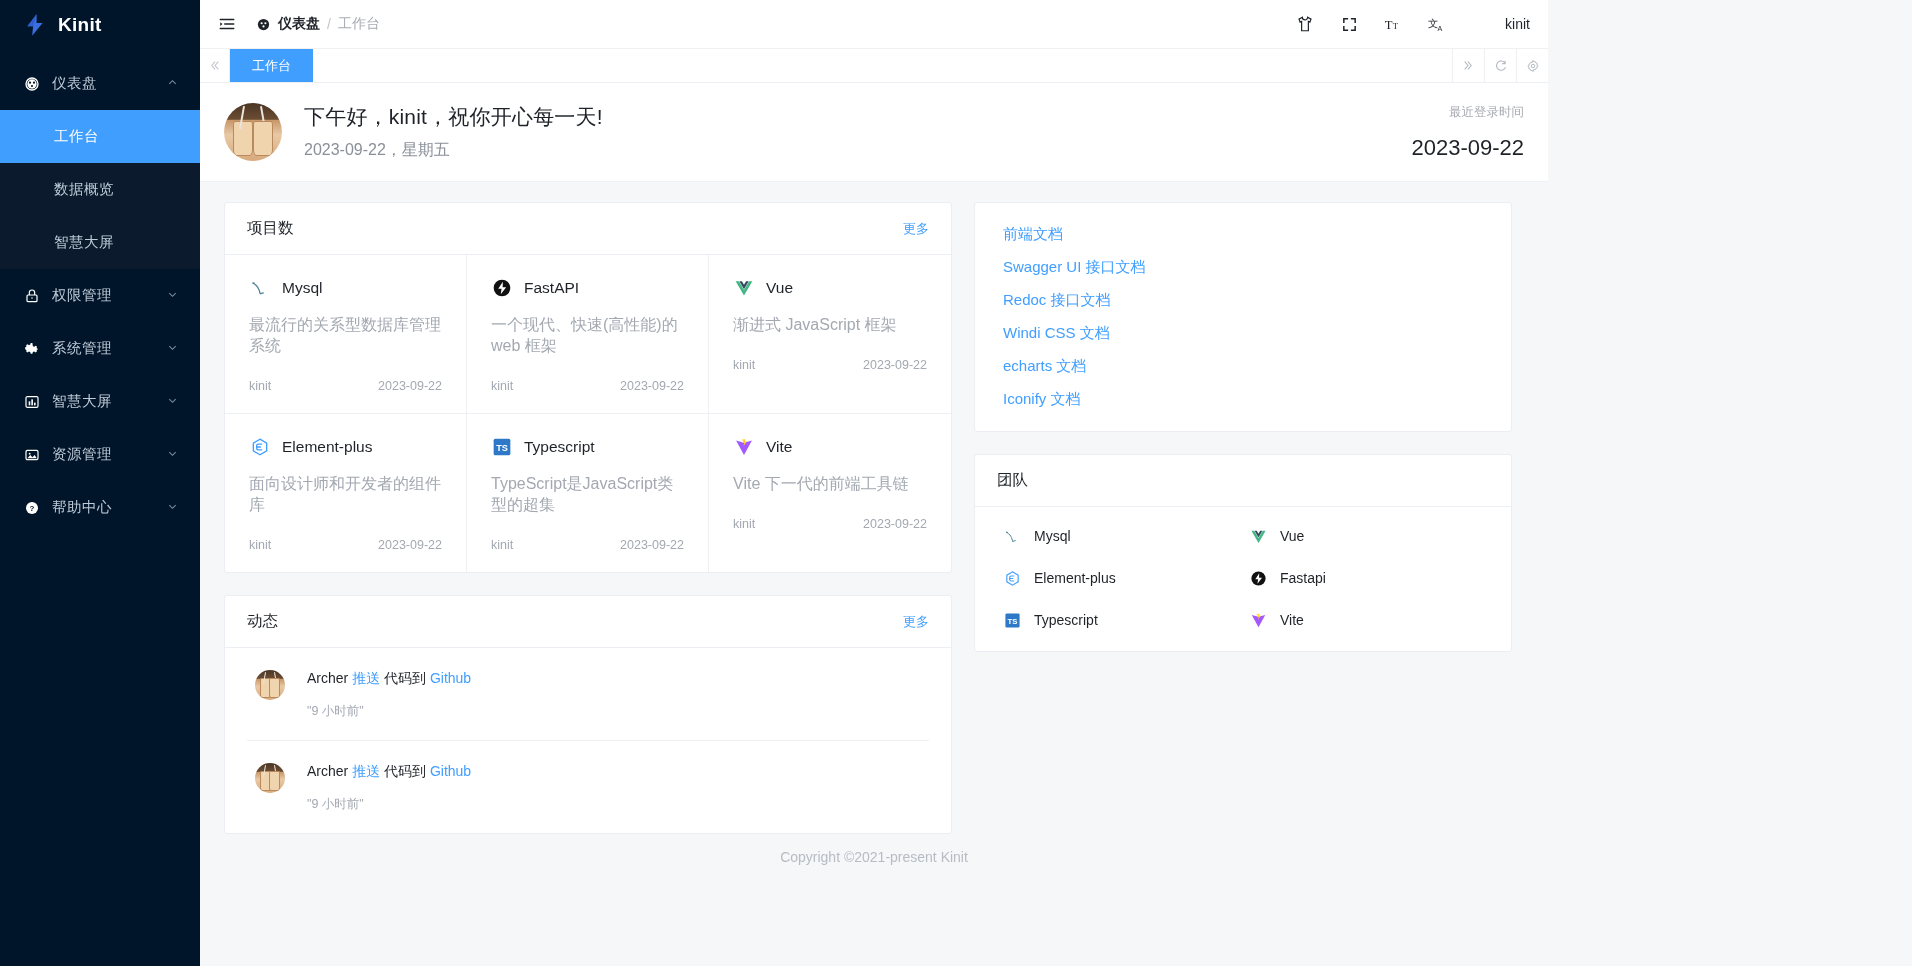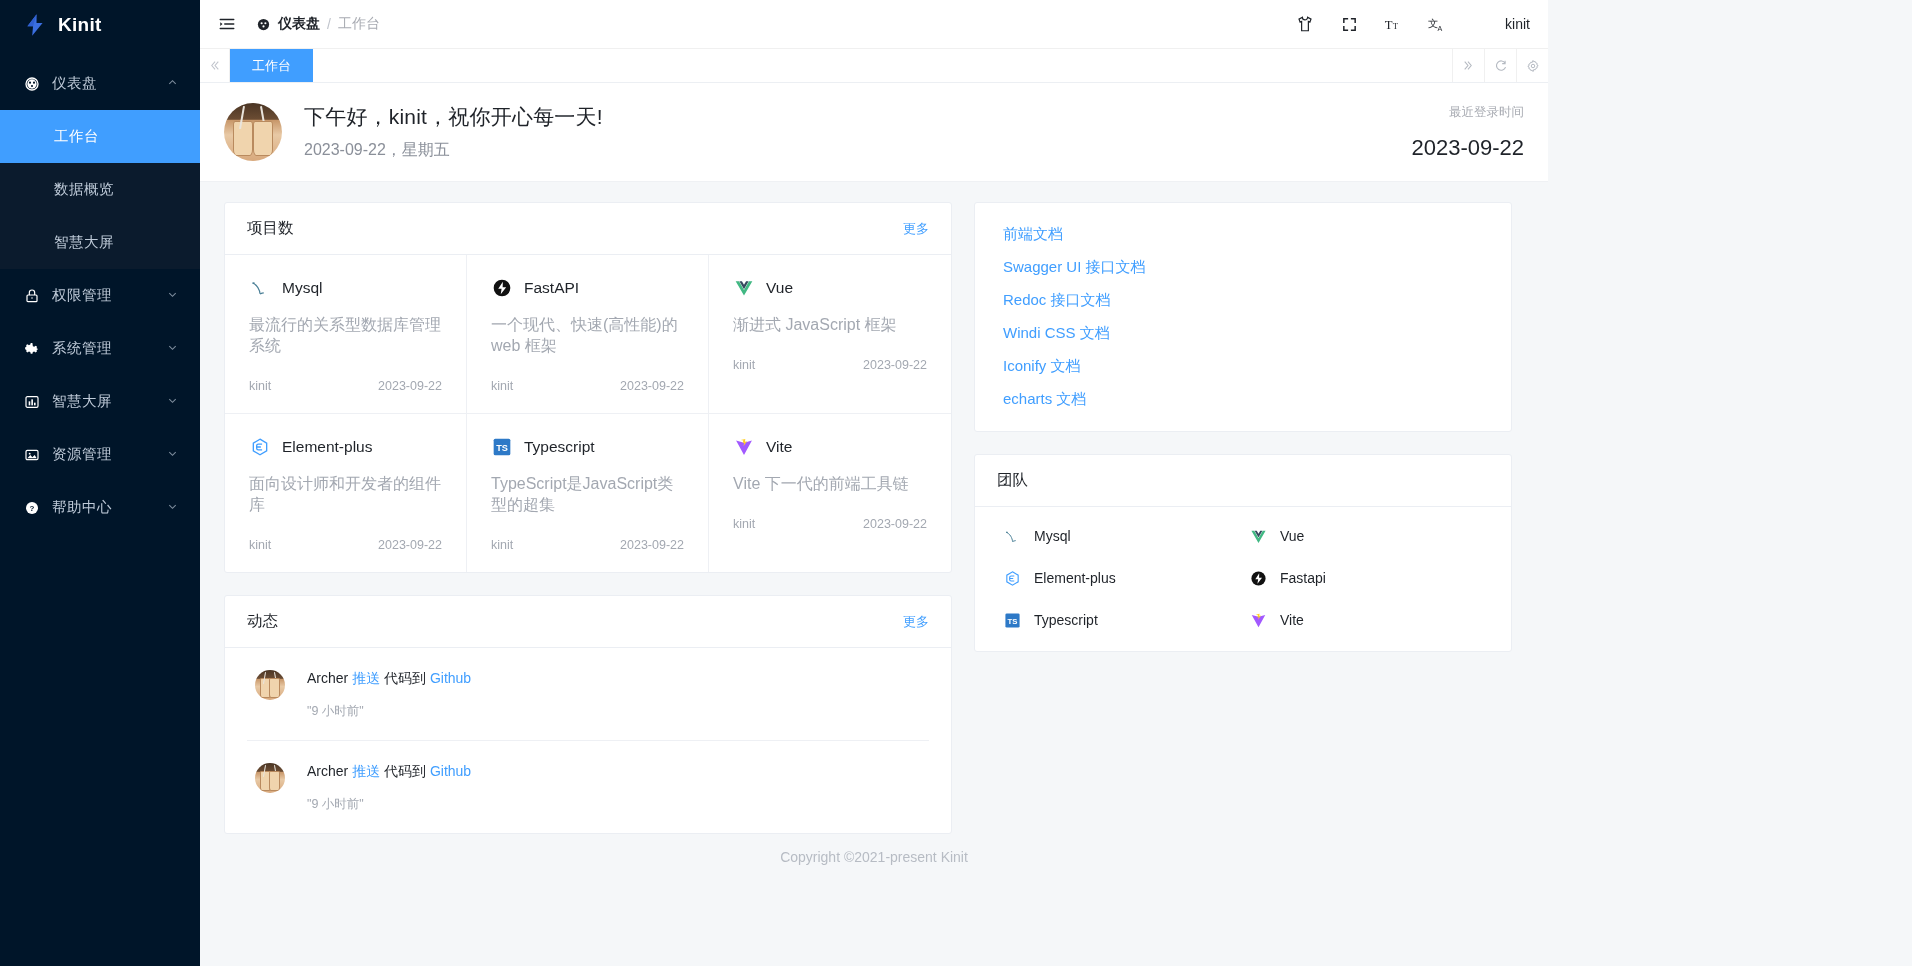--- a/index.html
+++ b/index.html
@@ -534,22 +534,22 @@
         </div>
 
         <div class="col-right">
 
           <section class="card">
             <div class="links">
               <a class="link">前端文档</a>
               <a class="link">Swagger UI 接口文档</a>
               <a class="link">Redoc 接口文档</a>
               <a class="link">Windi CSS 文档</a>
+              <a class="link">echarts 文档</a>
               <a class="link">Iconify 文档</a>
-              <a class="link">echarts 文档</a>
             </div>
           </section>
 
           <section class="card">
             <div class="card-head">
               <span class="card-title">团队</span>
             </div>
             <div class="team-grid">
 
               <div class="team-cell">

